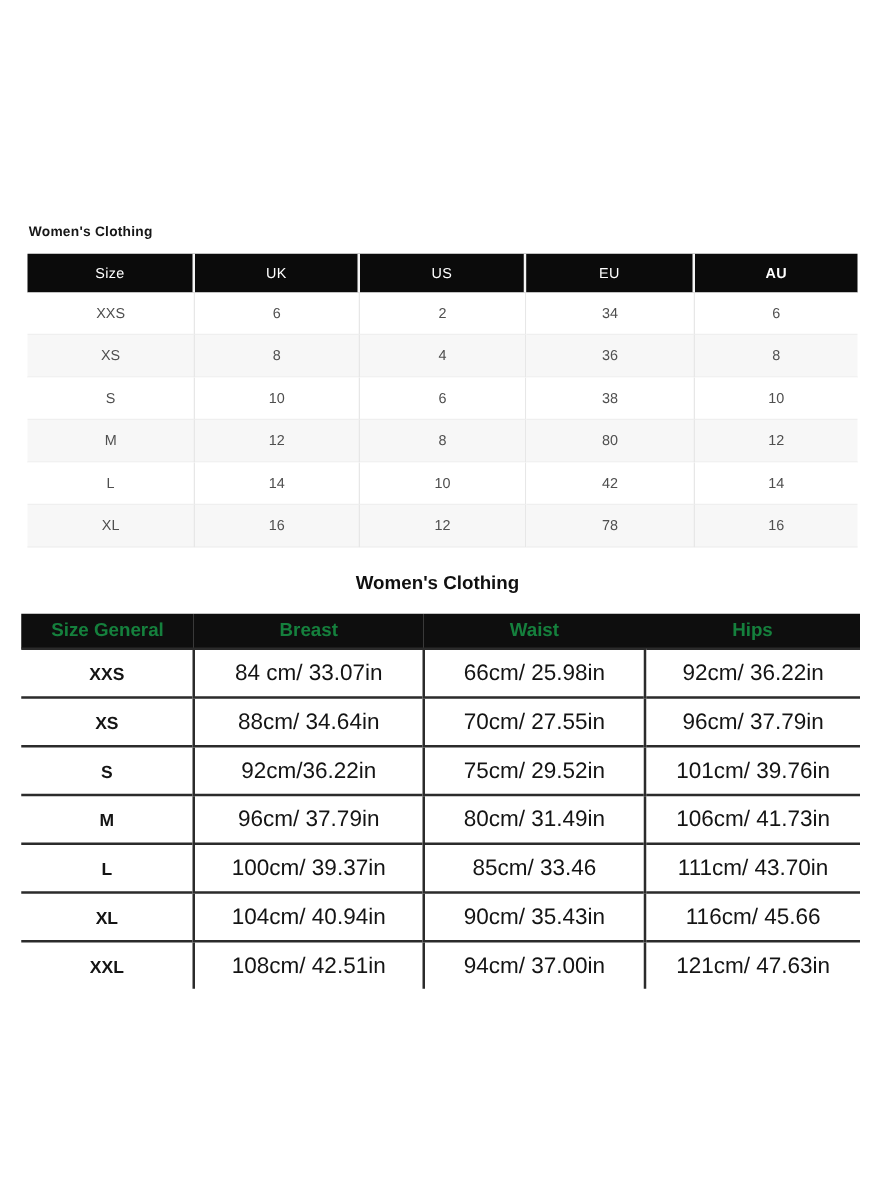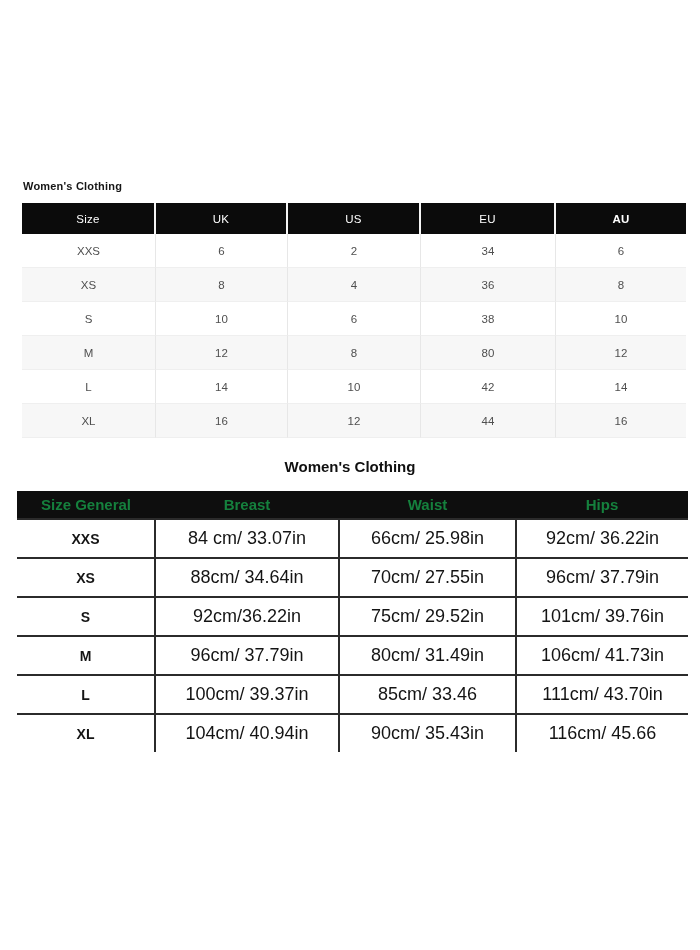--- a/index.html
+++ b/index.html
@@ -152,21 +152,21 @@
         <td>L</td>
         <td>14</td>
         <td>10</td>
         <td>42</td>
         <td>14</td>
       </tr>
       <tr class="alt">
         <td>XL</td>
         <td>16</td>
         <td>12</td>
-        <td>44</td>
+        <td>78</td>
         <td>16</td>
       </tr>
     </tbody>
   </table>
 
   <div class="title2">Women's Clothing</div>
 
   <table class="t2">
     <colgroup>
       <col style="width:138px">
@@ -212,16 +212,22 @@
         <td>100cm/ 39.37in</td>
         <td>85cm/ 33.46</td>
         <td>111cm/ 43.70in</td>
       </tr>
       <tr>
         <td>XL</td>
         <td>104cm/ 40.94in</td>
         <td>90cm/ 35.43in</td>
         <td>116cm/ 45.66</td>
       </tr>
+      <tr>
+        <td>XXL</td>
+        <td>108cm/ 42.51in</td>
+        <td>94cm/ 37.00in</td>
+        <td>121cm/ 47.63in</td>
+      </tr>
     </tbody>
   </table>
 
 </div>
 
 </body></html>

